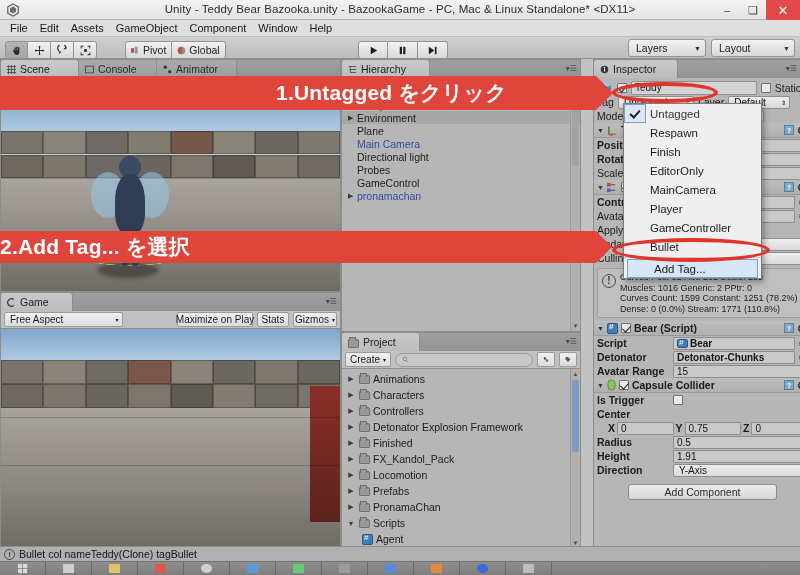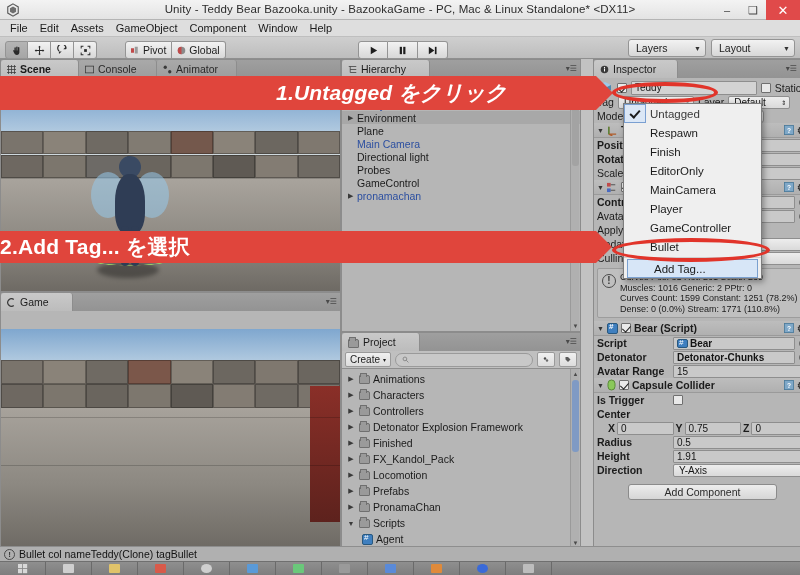--- a/index.html
+++ b/index.html
@@ -347,21 +347,21 @@
       <span class="car">▼</span>
     </div>
     <div class="drop" style="position:absolute; left:711px; top:2px; width:84px;">
       <span>Layout</span>
       <span class="car">▼</span>
     </div>
   </div>
 
   <div class="panel" style="left:0; top:59px; width:341px; height:233px;">
     <div class="ptabbar">
-      <div class="ptab" style="left:0; width:78px;font-weight:bold;">
+      <div class="ptab" style="left:0; width:78px;">
         <svg width="9" height="9" viewBox="0 0 12 12">
             <path d="M2 0v12M6 0v12M10 0v12M0 2h12M0 6h12M0 10h12" stroke="#3a3a3a" stroke-width="1"></path>
           </svg>
         <span>Scene</span>
       </div>
       <div class="ptab inactive" style="left:78px; width:78px;">
         <svg width="9" height="9" viewBox="0 0 12 12">
             <rect x="0.5" y="1.5" width="11" height="9" fill="none" stroke="#3a3a3a"></rect>
           </svg>
         <span>Console</span>
@@ -456,20 +456,37 @@
 
   <div class="panel" style="left:0; top:292px; width:341px; height:257px;">
     <div class="ptabbar">
       <div class="ptab" style="left:0; width:72px;">
         <svg width="9" height="9" viewBox="0 0 12 12">
             <path d="M9 2A5 5 0 109 10" fill="none" stroke="#3a3a3a" stroke-width="1.6"></path>
           </svg>
         <span>Game</span>
       </div>
       <div style="position:absolute; right:3px; top:4px; font-size:8px; color:#4a4a4a;">▾☰</div>
+    </div>
+    <div class="ptoolrow">
+      <div class="minidrop" style="width:122px">
+        <span>Free Aspect</span>
+        <span style="font-size:6px">▾</span>
+      </div>
+      <div style="width:48px"></div>
+      <div class="minibtn" style="width:76px">
+        <span>Maximize on Play</span>
+      </div>
+      <div class="minibtn" style="width:32px">
+        <span>Stats</span>
+      </div>
+      <div class="minibtn" style="width:44px">
+        <span>Gizmos</span>
+        <span style="font-size:6px">▾</span>
+      </div>
     </div>
     <div class="pbody" style="top:36px; bottom:0;">
       <div class="sceneimg">
         <div class="sky" style="height:24%"></div>
         <div class="ground" style="height:66%"></div>
         <div class="wallrow" style="top:14%; height:11%;">
           <div class="crate" style="background:#7a746c"></div>
             <div class="crate" style="background:#8a8379"></div>
           <div class="crate" style="background:#6f6a63"></div>
             <div class="crate" style="background:#7b574a"></div>
@@ -899,21 +916,21 @@
       </div>
     <div class="tagsep"></div>
     <div class="tagitem addtag">
         <span>Add Tag...</span>
       </div>
   </div>
 
   <div class="ovalhl" style="left:612px; top:82px; width:106px; height:21px;"></div>
   <div class="ovalhl" style="left:612px; top:238px; width:158px; height:24px;"></div>
 
-  <div class="annot" style="left:0px; top:76px;font-style:italic;">
+  <div class="annot" style="left:0px; top:76px;">
     <div class="ribbon" style="width:596px; height:34px; padding-left:276px; font-size:21px;">
 
       <span>1.Untagged をクリック</span>
       <span class="tip"></span>
     </div>
   </div>
 
   <div class="annot" style="left:0px; top:231px;">
     <div class="ribbon" style="width:596px; height:32px; font-size:21px;">
       <span>2.Add Tag... を選択</span>

